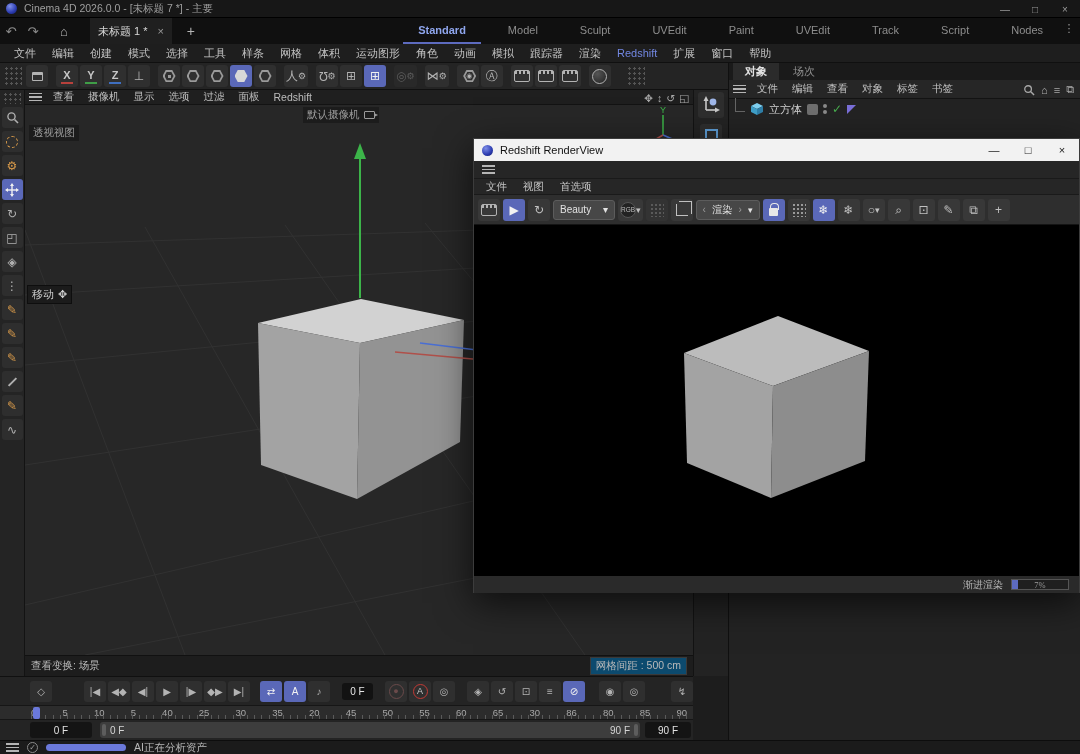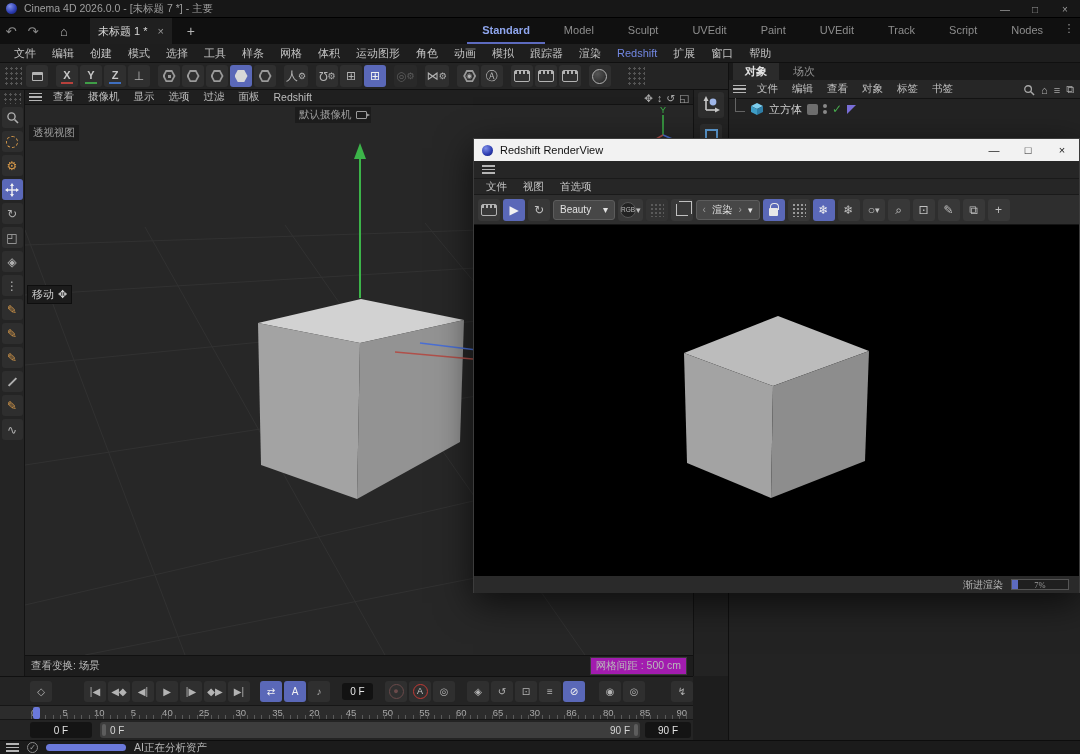--- a/index.html
+++ b/index.html
@@ -18,21 +18,21 @@
   .wincontrols{position:absolute;right:0;top:0;height:18px;display:flex;}
   .winbtn{width:30px;height:18px;display:flex;align-items:center;justify-content:center;color:#9a9a9a;font-size:10px;}
 
   
   .tabrow{left:0;top:18px;width:1080px;height:26px;background:#101010;display:flex;align-items:center;}
   .histbtn{width:22px;height:20px;color:#8b8b8b;font-size:13px;display:flex;align-items:center;justify-content:center;}
   .homebtn{width:24px;height:20px;margin-left:8px;color:#b5b5b5;font-size:13px;display:flex;align-items:center;justify-content:center;}
   .doctab{margin-left:14px;height:26px;display:flex;align-items:center;background:#1f1f1f;padding:0 8px;color:#d8d8d8;}
   .doctab .x{margin-left:10px;color:#9a9a9a;}
   .addtab{width:26px;height:20px;color:#b5b5b5;font-size:14px;display:flex;align-items:center;justify-content:center;margin-left:6px;}
-  .layouttabs{position:absolute;right:22px;top:0;height:26px;display:flex;align-items:stretch;gap:4px;}
+  .layouttabs{position:absolute;right:22px;top:0;height:26px;display:flex;align-items:stretch;gap:12px;}
   .layouttab{display:flex;align-items:center;padding:0 15px;color:#8d8d8d;border-bottom:2px solid transparent;}
   .layouttab.active{color:#8fa6ee;border-bottom:2px solid #5d6bbf;font-weight:bold;}
   .overflowbtn{position:absolute;right:4px;top:4px;width:14px;height:18px;color:#9a9a9a;text-align:center;}
 
   
   .menubar{left:0;top:44px;width:1080px;height:19px;background:#1e1e1e;display:flex;align-items:center;
            padding-left:6px;gap:0;border-bottom:1px solid #101010;}
   .menubar .mi{padding:0 8px;color:#c3c3c3;}
   .menubar .mi.accent{color:#7287e2;}
 
@@ -78,21 +78,21 @@
   .vpcanvas{position:absolute;left:0;top:15px;width:668px;height:550px;background:#272727;overflow:hidden;}
   .vplabel{position:absolute;color:#9b9b9b;font-size:10.5px;background:rgba(20,20,20,.55);padding:1px 4px;}
   .caml{display:flex;align-items:center;gap:4px;}
   .camicon{width:11px;height:8px;border:1px solid #9b9b9b;border-radius:1px;position:relative;}
   .camicon::after{content:"";position:absolute;right:-4px;top:1px;border-left:4px solid #9b9b9b;
           border-top:2px solid transparent;border-bottom:2px solid transparent;}
   .tooltip-move{position:absolute;left:2px;top:180px;background:#1b1b1b;border:1px solid #0e0e0e;
           color:#cfcfcf;padding:1px 4px;display:flex;gap:4px;align-items:center;}
   .vpinfo{position:absolute;left:0;top:565px;width:668px;height:21px;background:#1d1d1d;border-top:1px solid #111;
           display:flex;align-items:center;justify-content:space-between;padding:0 6px;font-size:10.5px;color:#b9b9b9;}
-  .gridbox{border:1px solid #3a3a3a;background:#a21caf;padding:1px 5px;}
+  .gridbox{border:1px solid #3a3a3a;background:#0c4a6e;padding:1px 5px;}
 
   
   .strip{left:693px;top:90px;width:35px;height:586px;background:#232323;border-left:1px solid #131313;}
   .stripbtn{position:absolute;left:4px;width:26px;height:26px;background:#2e2e2e;border-radius:3px;
             display:flex;align-items:center;justify-content:center;}
   .framebtn{position:absolute;left:6px;top:34px;width:22px;height:22px;border-radius:3px;background:#2e2e2e;
             display:flex;align-items:center;justify-content:center;}
   .bluesq{width:13px;height:13px;border:2px solid #5f9fd8;}
 
   
@@ -416,21 +416,21 @@
         <polygon points="335,38 329,54 341,54" fill="#3cb449"></polygon>
 
         <g transform="translate(638,8)">
           <line x1="0" y1="22" x2="0" y2="2" stroke="#3cb449" stroke-width="1.5"></line>
           <text x="-3" y="0" fill="#3cb449" font-size="9">Y</text>
           <line x1="0" y1="22" x2="14" y2="28" stroke="#4a6fd4" stroke-width="1.5"></line>
           <line x1="0" y1="22" x2="-12" y2="29" stroke="#b0504a" stroke-width="1.5"></line>
         </g>
       </svg>
       <span class="vplabel" style="left:4px;top:20px;">透视视图</span>
-      <span class="vplabel caml" style="left:270px;top:2px;">
+      <span class="vplabel caml" style="left:278px;top:2px;">
         <span>默认摄像机</span>
         <span class="camicon"></span>
       </span>
       <span class="tooltip-move">
         <span>移动</span>
         <span class="mini-move">✥</span>
       </span>
     </div>
 
     <div class="vpinfo">

